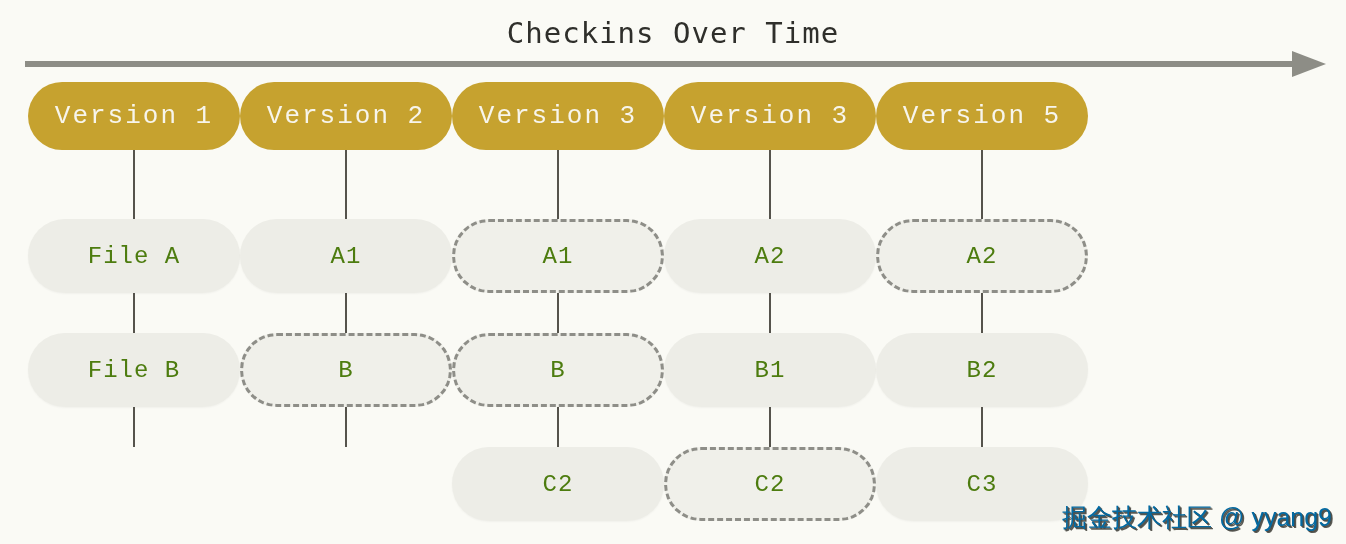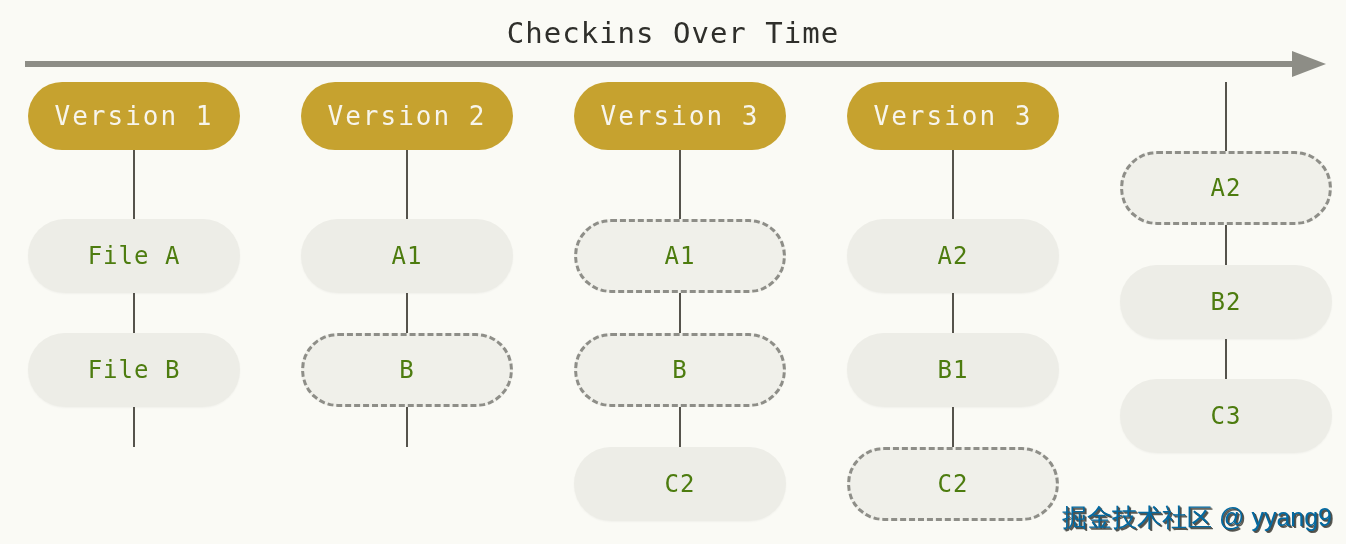--- a/index.html
+++ b/index.html
@@ -43,21 +43,21 @@
     border-left: 34px solid #8D8D86;
     border-top: 13px solid transparent;
     border-bottom: 13px solid transparent;
   }
   .columns {
     position: absolute;
     top: 82px;
     left: 28px;
     width: 1304px;
     display: flex;
-    justify-content: space-between;
+    font-family: Liberation Mono, monospace;
   }
   .column {
     width: 212px;
     display: flex;
     flex-direction: column;
     align-items: center;
   }
   .version-pill {
     width: 100%;
     height: 68px;
@@ -151,20 +151,21 @@
       <div class="version-pill">Version 3</div>
       <div class="connector version-gap"></div>
       <div class="file-pill" data-style="solid">A2</div>
       <div class="connector file-gap"></div>
       <div class="file-pill" data-style="solid">B1</div>
       <div class="connector file-gap"></div>
       <div class="file-pill" data-style="dashed">C2</div>
     </div>
 
     <div class="column">
+      <div class="version-pill">Version 5</div>
       <div class="connector version-gap"></div>
       <div class="file-pill" data-style="dashed">A2</div>
       <div class="connector file-gap"></div>
       <div class="file-pill" data-style="solid">B2</div>
       <div class="connector file-gap"></div>
       <div class="file-pill" data-style="solid">C3</div>
     </div>
 
   </div>
 

